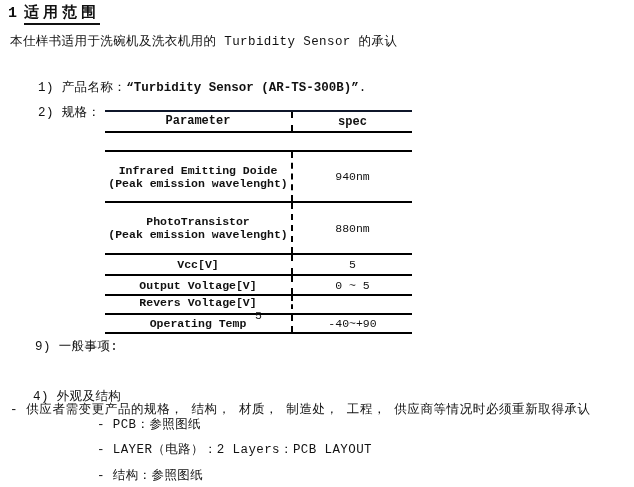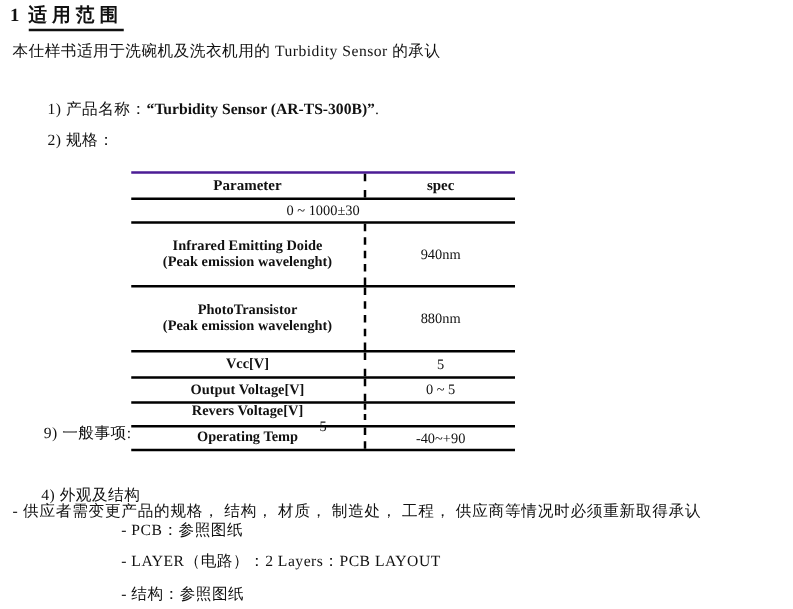--- a/index.html
+++ b/index.html
@@ -1,21 +1,21 @@
 <!DOCTYPE html>
 <html><head>
 <meta charset="utf-8">
 <style>
   html,body{margin:0;padding:0;background:#ffffff;}
   .page{
     position:relative;
     width:634px;height:487px;
     background:#ffffff;
     color:#111;
-    font-family:Liberation Serif, serif;
+    font-family:Liberation Mono, monospace;
     overflow:hidden;
   }
   .heading{
     position:absolute;left:8px;top:3px;
     font-size:15px;font-weight:bold;
     white-space:nowrap;
   }
   .heading .hnum{margin-right:7px;letter-spacing:0;}
   .heading .htitle{
     display:inline-block;
@@ -31,22 +31,21 @@
   .item3{left:35px;top:338px;}
   .note{left:10px;top:361px;letter-spacing:0.6px;margin-top:40px;}
   .item4{left:33px;top:388px;}
   .sub{left:97px;}
   .s1{top:416px;}
   .s2{top:441px;}
   .s3{top:467px;}
 
   .spec-table{
     position:absolute;left:105px;top:110px;width:307px;
-    border-top:2px solid #4c1d95;
-    margin-top:27px;
+    border-top:2px solid #0f172a;
   }
   .trow{display:flex;border-bottom:2px solid #000;box-sizing:border-box;}
   .cl{
     width:188px;box-sizing:border-box;
     border-right:2px dashed #000;
     display:flex;flex-direction:column;justify-content:center;align-items:center;
     text-align:center;font-weight:bold;font-size:11.5px;line-height:13px;
   }
   .cr{
     flex:1;display:flex;justify-content:center;align-items:center;
@@ -78,21 +77,20 @@
   </div>
 
   <div class="line item2">2) 规格：</div>
 
   <div class="spec-table">
     <div class="trow head rh">
       <div class="cl">Parameter</div>
       <div class="cr">spec</div>
     </div>
     <div class="trow r0">
-      <div class="cr">0 ~ 1000±30</div>
     </div>
     <div class="trow r1">
       <div class="cl">
         <span>Infrared Emitting Doide</span>
         <span>(Peak emission wavelenght)</span>
       </div>
       <div class="cr">940nm</div>
     </div>
     <div class="trow r2">
       <div class="cl">

